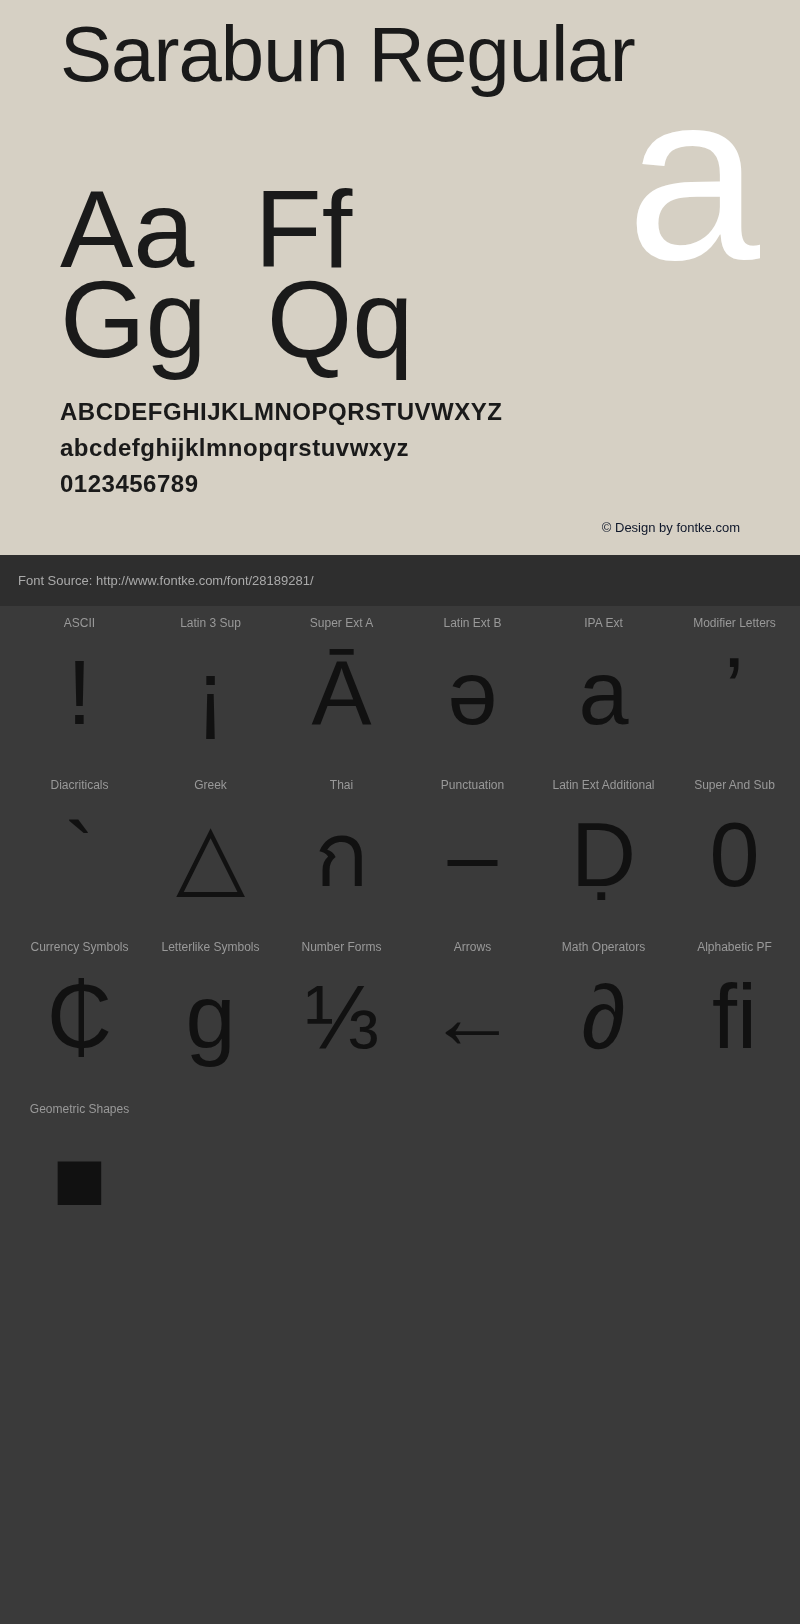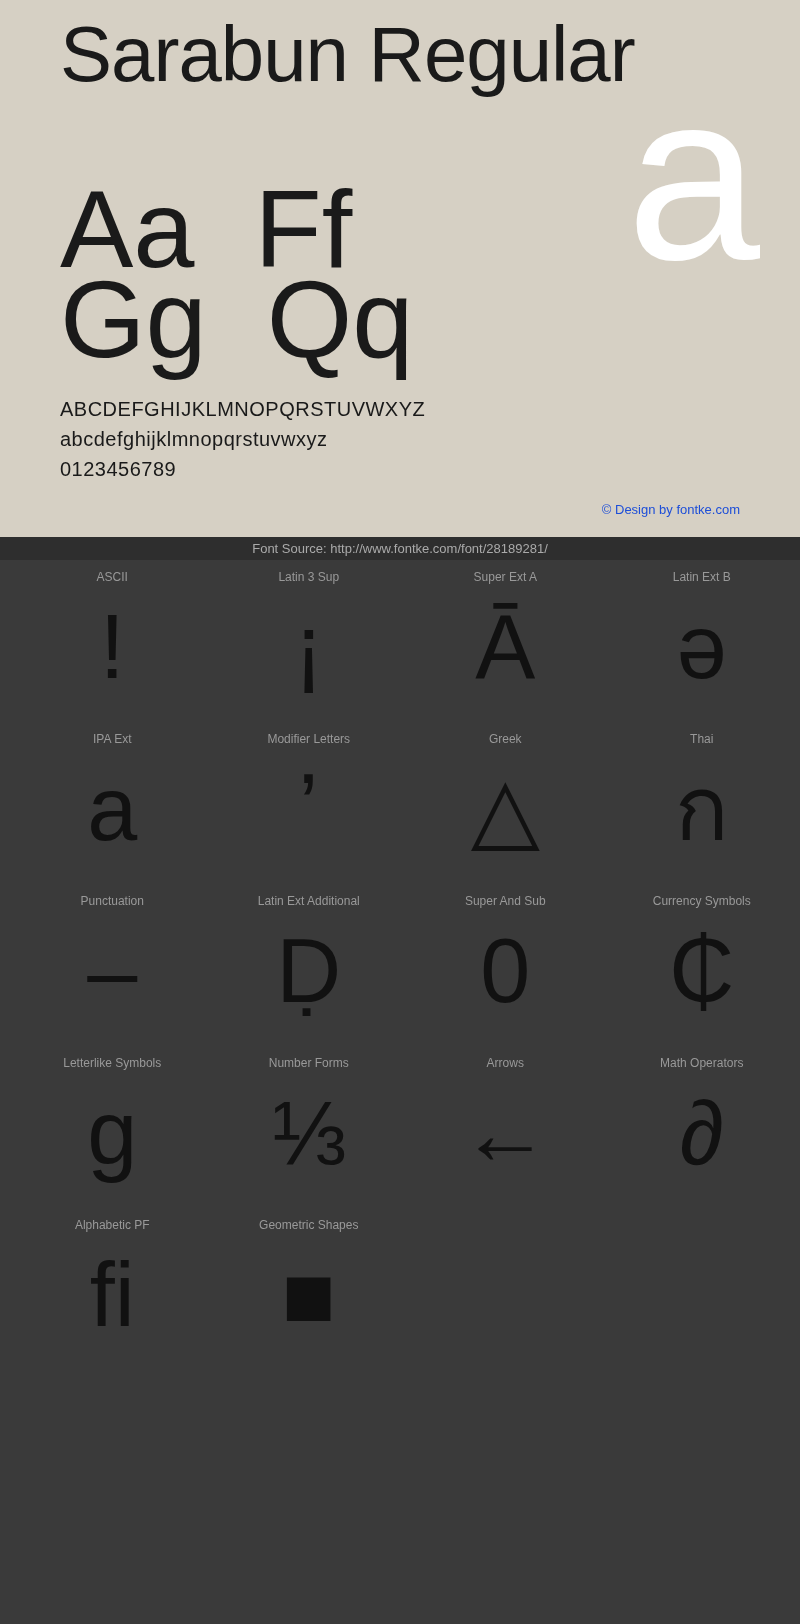--- a/index.html
+++ b/index.html
@@ -44,47 +44,47 @@
     .glyph-row2 {
       display: flex;
       align-items: flex-end;
       margin-top: -20px;
     }
     .alphabet-section {
       margin-top: 20px;
       padding-bottom: 10px;
     }
     .alphabet-line {
-      font-size: 20px;
-      font-weight: 400;
+      font-size: 24px;
+      font-weight: 700;
       color: #1a1a1a;
       letter-spacing: 0.5px;
       line-height: 1.5;
     }
     .copyright {
       text-align: right;
       font-size: 13px;
-      color: #1d4ed8;
+      color: #0f172a;
       margin-top: 8px;
     }
 
     
     .source-bar {
       background: #2e2e2e;
-      text-align: center;
-      padding: 4px;
+      text-align: left;
+      padding: 18px;
       font-size: 13px;
       color: #aaa;
     }
 
     
     .glyph-grid {
       background: #3a3a3a;
       display: grid;
-      grid-template-columns: repeat(4, 1fr);
+      grid-template-columns: repeat(6, 1fr);
       padding-left: 14px;
     }
     .glyph-cell {
       display: flex;
       flex-direction: column;
       align-items: center;
       padding: 10px 10px 20px 10px;
     }
     .cell-label {
       font-size: 12px;
@@ -155,20 +155,24 @@
     </div>
     <div class="glyph-cell">
       <div class="cell-label">IPA Ext</div>
       <div class="cell-glyph">a</div>
     </div>
     <div class="glyph-cell">
       <div class="cell-label">Modifier Letters</div>
       <div class="cell-glyph">ʼ</div>
     </div>
     <div class="glyph-cell">
+      <div class="cell-label">Diacriticals</div>
+      <div class="cell-glyph">`</div>
+    </div>
+    <div class="glyph-cell">
       <div class="cell-label">Greek</div>
       <div class="cell-glyph">△</div>
     </div>
     <div class="glyph-cell">
       <div class="cell-label">Thai</div>
       <div class="cell-glyph">ก</div>
     </div>
     <div class="glyph-cell">
       <div class="cell-label">Punctuation</div>
       <div class="cell-glyph">–</div>

